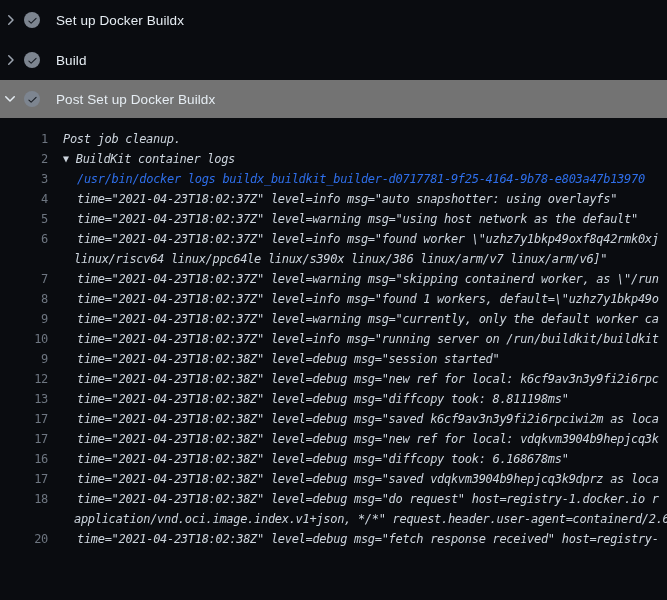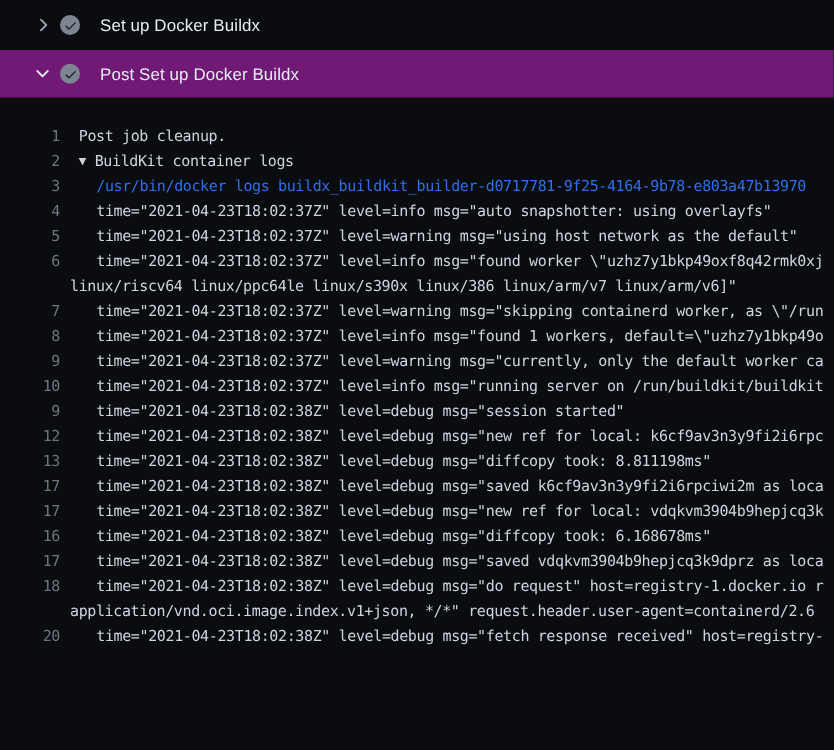--- a/index.html
+++ b/index.html
@@ -6,24 +6,24 @@
   html, body { width: 667px; height: 600px; overflow: hidden; }
   body {
     background: #0a0c10;
     font-family: "Liberation Sans", "DejaVu Sans", sans-serif;
     position: relative;
   }
   .section-row {
     height: 40px;
     display: flex;
     align-items: center;
-    padding-left: 26px;
+    padding-left: 2px;
     cursor: pointer;
   }
-  .section-row.expanded { background: #701a75; height: 38px; margin-bottom: 12px; }
+  .section-row.expanded { background: #737373; height: 38px; margin-bottom: 2px; }
   .chev {
     width: 16px; height: 16px;
     display: flex; align-items: center; justify-content: center;
     flex: 0 0 16px;
   }
   .chev svg { display: block; }
   .chev svg path { fill: #9ba3ae; }
   .section-row.expanded .chev svg path { fill: #e6edf3; }
   .status {
     width: 16px; height: 16px; border-radius: 50%;
@@ -46,25 +46,25 @@
     letter-spacing: -0.3px;
     line-height: 20px;
   }
   .log-line { position: relative; height: 20px; white-space: pre; overflow: hidden; }
   .log-num {
     position: absolute; left: 0; top: 0;
     width: 48px; text-align: right;
     color: #6e7681;
     cursor: pointer;
   }
-  .log-text { color: #cdd5de; }
+  .log-text { color: #cdd5de; font-style: italic; }
   .log-line .log-text { position: absolute; top: 0; }
   .log-line.l0 .log-text { left: 63px; }
   .log-line.l1 .log-text { left: 77px; }
-  .log-line.wrap .log-text { left: 56px; }
+  .log-line.wrap .log-text { left: 74px; }
   .log-line.command .log-text { color: #2f6feb; }
   .group-toggle { color: #cdd5de; cursor: pointer; font-size: 10px; margin-right: 7px; vertical-align: 1px; }
 </style>
 </head>
 <body>
 
 <div id="sections">
   <div class="section-row">
     <span class="chev">
         <svg width="16" height="16" viewBox="0 0 16 16">
@@ -72,20 +72,33 @@
         </svg>
       </span>
     <span class="status">
       <svg width="11" height="11" viewBox="0 0 16 16">
           <path d="M13.78 4.22a.75.75 0 0 1 0 1.06l-7.25 7.25a.75.75 0 0 1-1.06 0L2.22 9.28a.75.75 0 0 1 1.06-1.06L6 10.94l6.72-6.72a.75.75 0 0 1 1.06 0Z"></path>
         </svg>
     </span>
     <span class="section-label">Set up Docker Buildx</span>
   </div>
 
+  <div class="section-row">
+    <span class="chev">
+        <svg width="16" height="16" viewBox="0 0 16 16">
+          <path d="M6.22 3.22a.75.75 0 0 1 1.06 0l4.25 4.25a.75.75 0 0 1 0 1.06l-4.25 4.25a.75.75 0 1 1-1.06-1.06L9.94 8 6.22 4.28a.75.75 0 0 1 0-1.06Z"></path>
+        </svg>
+      </span>
+    <span class="status">
+      <svg width="11" height="11" viewBox="0 0 16 16">
+          <path d="M13.78 4.22a.75.75 0 0 1 0 1.06l-7.25 7.25a.75.75 0 0 1-1.06 0L2.22 9.28a.75.75 0 0 1 1.06-1.06L6 10.94l6.72-6.72a.75.75 0 0 1 1.06 0Z"></path>
+        </svg>
+    </span>
+    <span class="section-label">Build</span>
+  </div>
 
 
   <div class="section-row expanded">
     <span class="chev">
         <svg width="16" height="16" viewBox="0 0 16 16">
           <path d="M12.78 5.22a.75.75 0 0 1 0 1.06l-4.25 4.25a.75.75 0 0 1-1.06 0L3.22 6.28a.75.75 0 0 1 1.06-1.06L8 8.94l3.72-3.72a.75.75 0 0 1 1.06 0Z"></path>
         </svg>
       </span>
     <span class="status">
       <svg width="11" height="11" viewBox="0 0 16 16">

